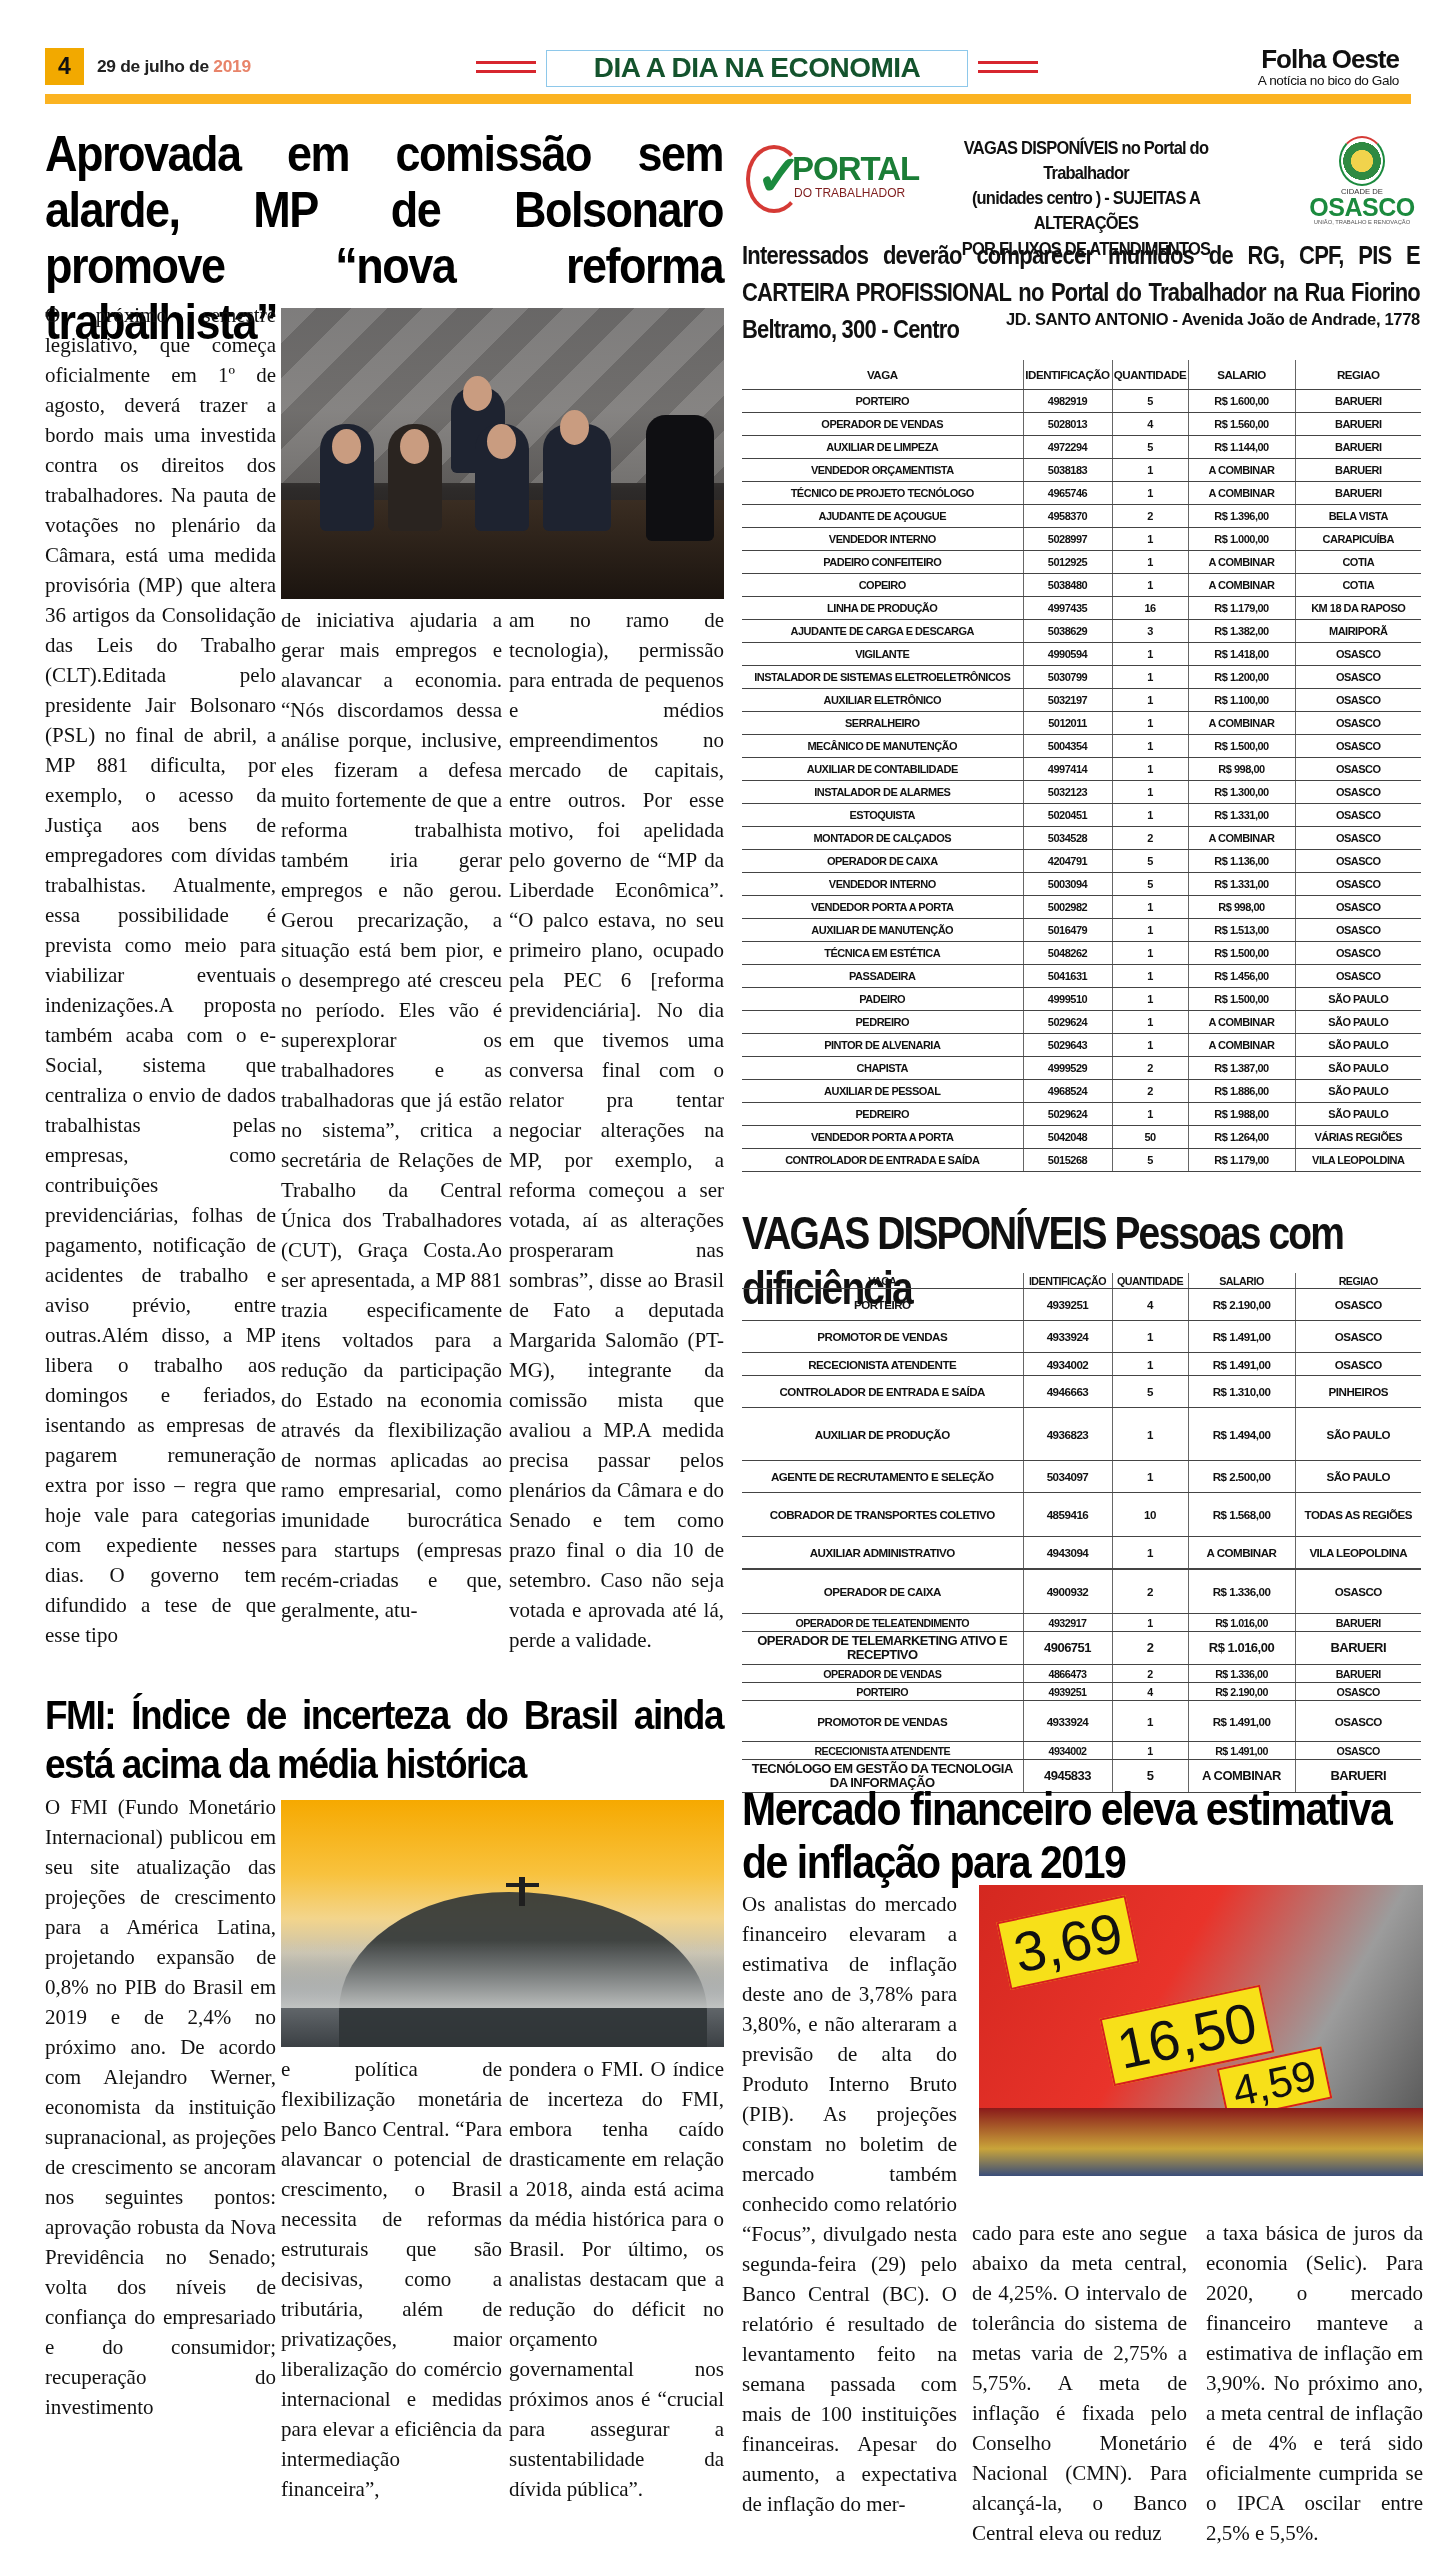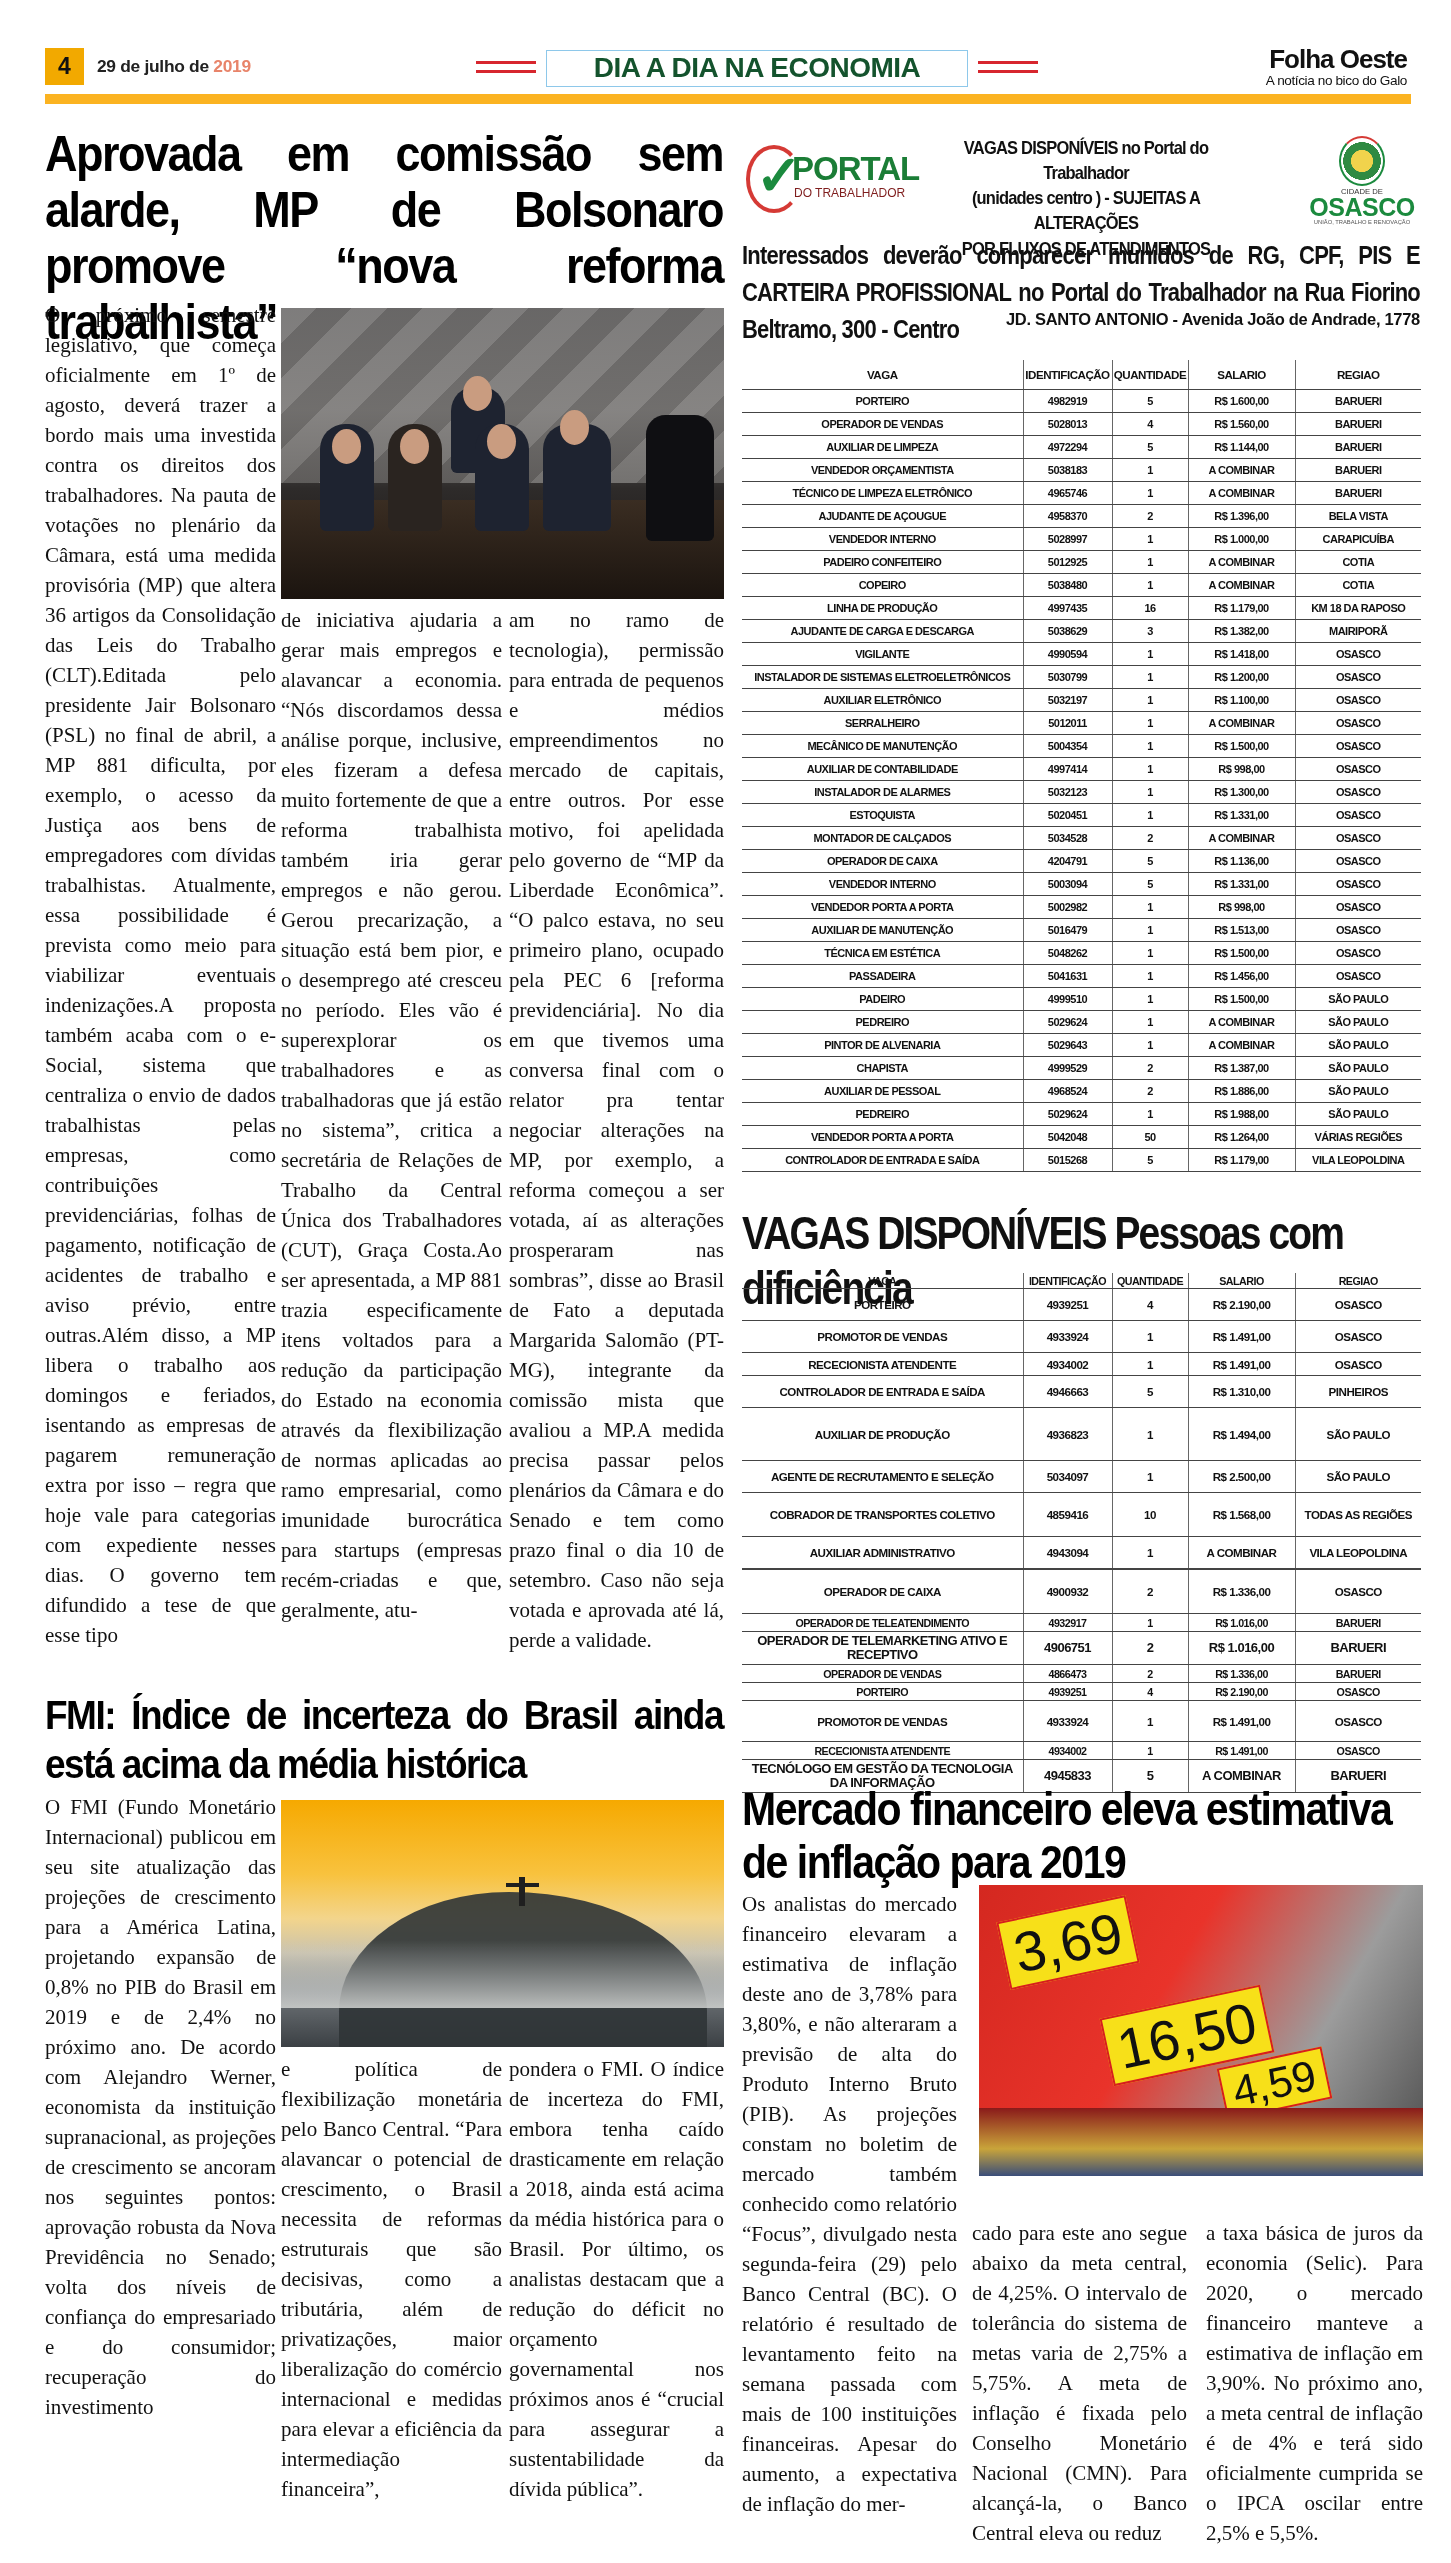--- a/index.html
+++ b/index.html
@@ -8,21 +8,21 @@
 
   
   .masthead { position: absolute; left: 45px; top: 46px; width: 1366px; height: 58px; }
   .page-num { position: absolute; left: 0; top: 1.9px; width: 39px; height: 37px; background: #f2a900; color: #111; font: bold 23px "Liberation Sans", sans-serif; text-align: center; line-height: 37px; }
   .date { position: absolute; left: 52px; top: 9.7px; font: bold 17.4px "Liberation Sans", sans-serif; color: #222; letter-spacing: -0.3px; }
   .date .yr { color: #e8846a; }
   .section-wrap { position: absolute; left: 431px; top: 3.9px; width: 562px; height: 39px; }
   .section-lines-l, .section-lines-r { position: absolute; top: 11.6px; width: 60px; height: 11.6px; border-top: 3.9px solid #d7262e; border-bottom: 3.9px solid #d7262e; }
   .section-lines-l { left: 0; } .section-lines-r { right: 0; }
   .section-title { position: absolute; left: 70px; top: 0; width: 422px; height: 37px; border: 1.9px solid #8ec8ea; color: #14532d; font: bold 28px "Liberation Sans", sans-serif; text-align: center; line-height: 33px; letter-spacing: -0.5px; }
-  .brand { position: absolute; right: 4px; top: 0; text-align: right; }
+  .brand { position: absolute; right: 12px; top: 0; text-align: right; }
   .brand-name { font: bold 26px "Liberation Sans", sans-serif; color: #111; letter-spacing: -1px; line-height: 27px; }
   .brand-tag { font: 13.6px "Liberation Sans", sans-serif; color: #111; letter-spacing: -0.4px; }
   .orange-bar { position: absolute; left: 45px; top: 94px; width: 1366px; height: 9.7px; background: #fbb321; }
 
   
   .headline { position: absolute; font-family: "Liberation Sans", sans-serif; font-weight: bold; color: #000; letter-spacing: -1.5px; transform-origin: left top; }
   .body-text { position: absolute; font-size: 21px; line-height: 30px; text-align: justify; hyphens: manual; color: #111; }
   .photo { position: absolute; overflow: hidden; }
 
   
@@ -206,21 +206,21 @@
         <td>BARUERI</td>
       </tr>
       <tr>
         <td>VENDEDOR ORÇAMENTISTA</td>
         <td>5038183</td>
         <td>1</td>
         <td>A COMBINAR</td>
         <td>BARUERI</td>
       </tr>
       <tr>
-        <td>TÉCNICO DE LIMPEZA ELETRÔNICO</td>
+        <td>TÉCNICO DE PROJETO TECNÓLOGO</td>
         <td>4965746</td>
         <td>1</td>
         <td>A COMBINAR</td>
         <td>BARUERI</td>
       </tr>
       <tr>
         <td>AJUDANTE DE AÇOUGUE</td>
         <td>4958370</td>
         <td>2</td>
         <td>R$ 1.396,00</td>

